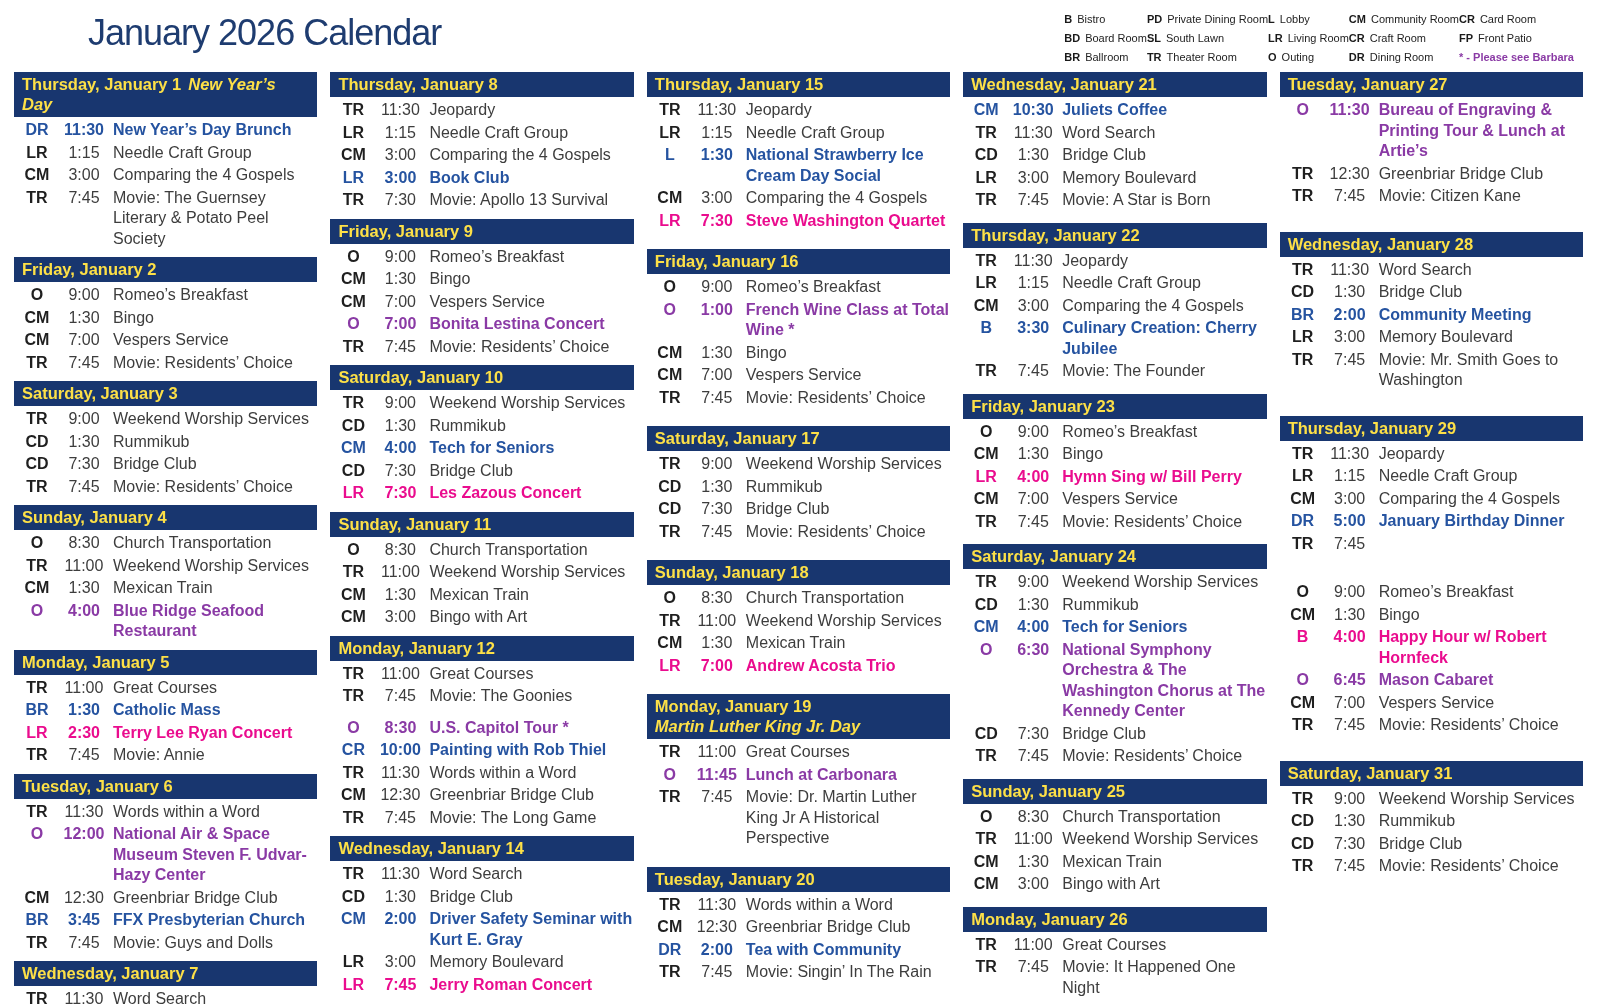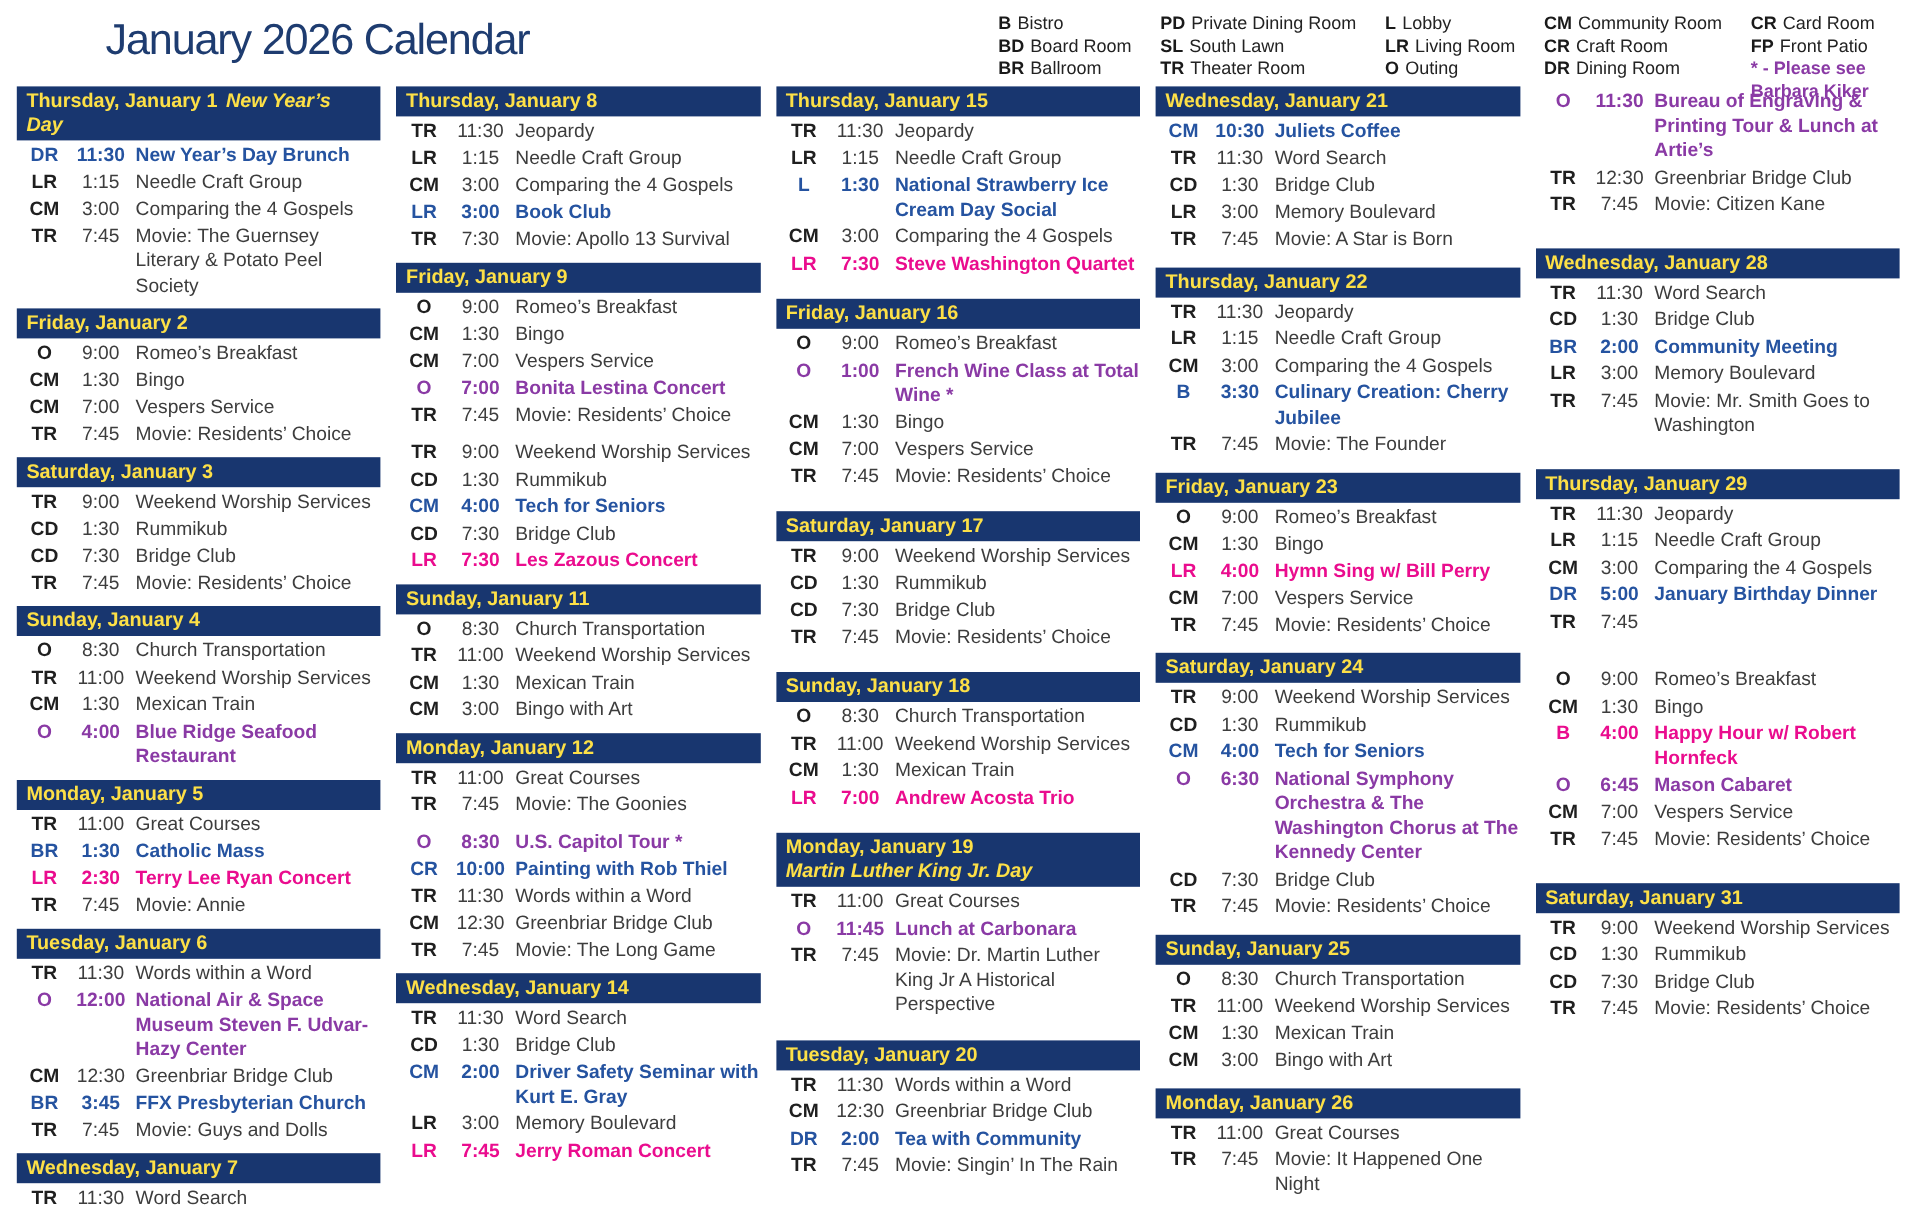--- a/index.html
+++ b/index.html
@@ -1,19 +1,19 @@
 <!DOCTYPE html>
 <html style="--header_bg: #18366f; --title: #1e3c70; --blue: #2553a0; --purple: #8a3aa5; --pink: #ea0c8e; --event_text: #3d3d3d;"><head>
 <meta charset="utf-8">
 <style>
   html,body{margin:0;padding:0;background:#fff;}
   body{width:1599px;height:1006px;overflow:hidden;font-family:"Liberation Sans",sans-serif;}
   .header-row{display:flex;align-items:flex-start;height:70px;}
   .page-title{font-size:36px;font-weight:400;color:var(--title,#1e3c70);margin:2px 0 0 88px;line-height:62px;letter-spacing:-1px;white-space:nowrap;}
-  .legend{display:flex;gap:24px;margin-left:auto;margin-right:12px;padding-top:10px;font-size:15px;line-height:19px;}
+  .legend{display:flex;margin-left:auto;margin-right:12px;padding-top:10px;font-size:11px;line-height:19px;}
   .legend-column{white-space:nowrap;}
   .legend-row .legend-code{font-weight:700;color:#1a1a1a;margin-right:5px;}
   .legend-row .legend-label{color:#222;}
   .legend-note{color:var(--purple,#8a3aa5);font-weight:700;max-width:128px;white-space:normal;}
   .calendar{display:flex;gap:13px;padding:2px 16px 0 14px;}
   .cal-col{flex:1 1 0;min-width:0;}
   .day-block{margin-bottom:7px;}
   .cal-col:nth-child(3) .day-block{margin-bottom:17px;}
   .cal-col:nth-child(4) .day-block{margin-bottom:11px;}
   .cal-col:nth-child(5) .day-block{margin-bottom:24px;}
@@ -285,20 +285,21 @@
             <span class="txt">Bonita Lestina Concert</span>
           </div>
           <div class="ev ev-normal">
             <span class="code">TR</span>
             <span class="time">7:45</span>
             <span class="txt">Movie: Residents’ Choice</span>
           </div>
         </div>
       </div>
       <div class="day-block">
+        <div class="day-header"><span class="day-date">Saturday, January 10</span></div>
         <div class="events">
           <div class="ev ev-normal">
             <span class="code">TR</span>
             <span class="time">9:00</span>
             <span class="txt">Weekend Worship Services</span>
           </div>
           <div class="ev ev-normal">
             <span class="code">CD</span>
             <span class="time">1:30</span>
             <span class="txt">Rummikub</span>
@@ -739,20 +740,21 @@
           <div class="ev ev-normal">
             <span class="code">TR</span>
             <span class="time">7:45</span>
             <span class="txt">Movie: It Happened One Night</span>
           </div>
         </div>
       </div>
     </div>
     <div class="cal-col">
       <div class="day-block">
+        <div class="day-header"><span class="day-date">Tuesday, January 27</span></div>
         <div class="events">
           <div class="ev ev-purple">
             <span class="code">O</span>
             <span class="time">11:30</span>
             <span class="txt">Bureau of Engraving &amp; Printing Tour &amp; Lunch at Artie’s</span>
           </div>
           <div class="ev ev-normal">
             <span class="code">TR</span>
             <span class="time">12:30</span>
             <span class="txt">Greenbriar Bridge Club</span>

